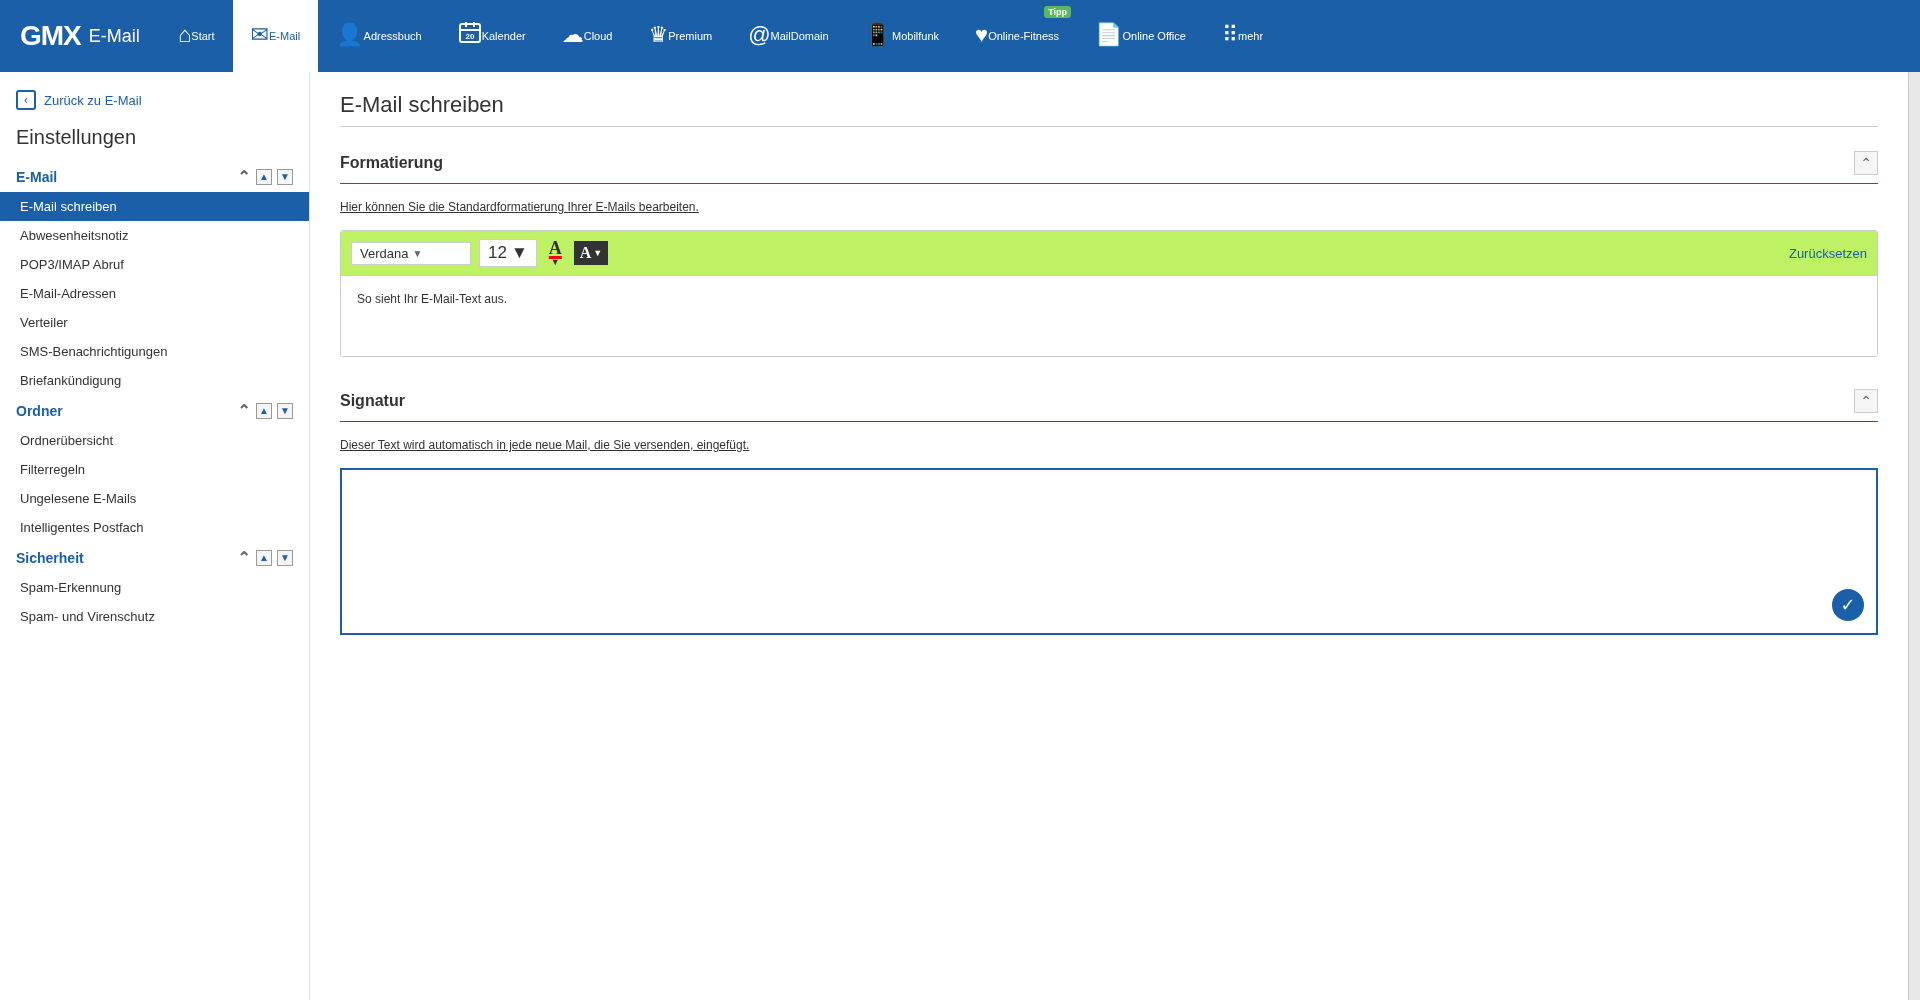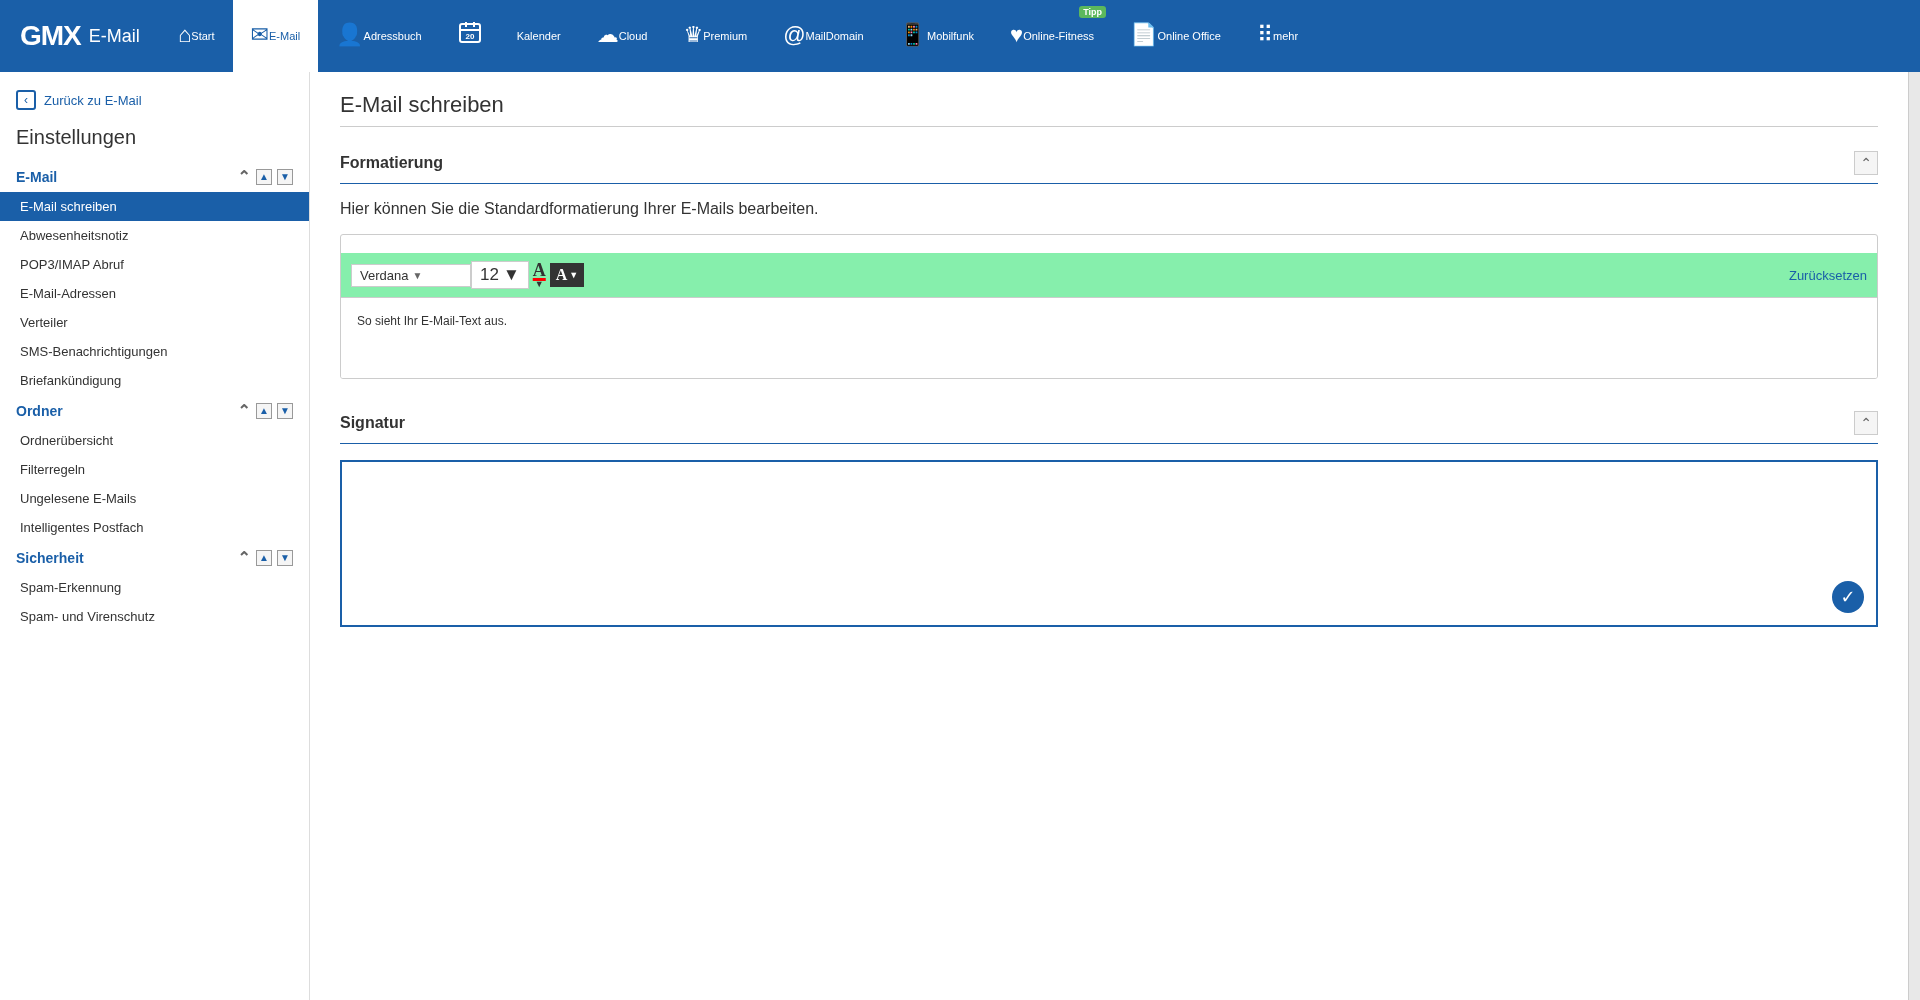--- a/index.html
+++ b/index.html
@@ -196,38 +196,39 @@
       border: 1px solid #ccc;
       background: #f5f5f5;
       display: flex;
       align-items: center;
       justify-content: center;
       cursor: pointer;
       font-size: 14px;
       color: #666;
     }
     .section-desc {
-      font-size: 16px;
+      font-size: 12px;
       color: #333;
       margin-bottom: 16px;
+      text-decoration: underline;
     }
 
     
     .format-toolbar {
       border: 1px solid #ccc;
       border-radius: 3px;
       overflow: hidden;
     }
     .toolbar-row {
       display: flex;
       align-items: center;
-      background: #86efac;
+      background: #bef264;
       padding: 6px 10px;
       border-bottom: 1px solid #ccc;
-      margin-top: 18px;
+      gap: 8px;
     }
     .font-select {
       display: flex;
       align-items: center;
       gap: 4px;
       background: white;
       border: 1px solid #ccc;
       padding: 3px 8px;
       font-size: 13px;
       cursor: pointer;
@@ -331,21 +332,21 @@
       <span class="nav-label">Start</span>
     </div>
     <div class="nav-item active">
       <span class="nav-icon">✉</span>
       <span class="nav-label">E-Mail</span>
     </div>
     <div class="nav-item">
       <span class="nav-icon">👤</span>
       <span class="nav-label">Adressbuch</span>
     </div>
-    <div class="nav-item" style="position:relative;gap:35px;">
+    <div class="nav-item" style="position:relative;">
       <span class="nav-icon" style="position:relative;">
         <svg width="24" height="24" viewBox="0 0 24 24" fill="white">
           <rect x="2" y="4" width="20" height="18" rx="2" fill="none" stroke="white" stroke-width="2"></rect>
           <rect x="2" y="9" width="20" height="2" fill="white"></rect>
           <text x="12" y="19" text-anchor="middle" font-size="8" font-weight="bold" fill="white">20</text>
           <line x1="8" y1="2" x2="8" y2="7" stroke="white" stroke-width="2"></line>
           <line x1="16" y1="2" x2="16" y2="7" stroke="white" stroke-width="2"></line>
         </svg>
       </span>
       <span class="nav-label">Kalender</span>
@@ -476,20 +477,21 @@
         </div>
       </div>
     </div>
 
     <div class="settings-section">
       <div class="section-header">
         <span class="section-title">Signatur</span>
         <div class="section-collapse">⌃</div>
       </div>
 
+      <p class="section-desc">Dieser Text wird automatisch in jede neue Mail, die Sie versenden, eingefügt.</p>
 
       <div class="signature-box">
         <textarea style="width: 100%; height: 160px; border: none; resize: none; padding: 10px; font-family: Arial, sans-serif; font-size: 13px; outline: none;"></textarea>
         <div class="signature-check">
           <span>✓</span>
         </div>
       </div>
     </div>
 
   </div>

